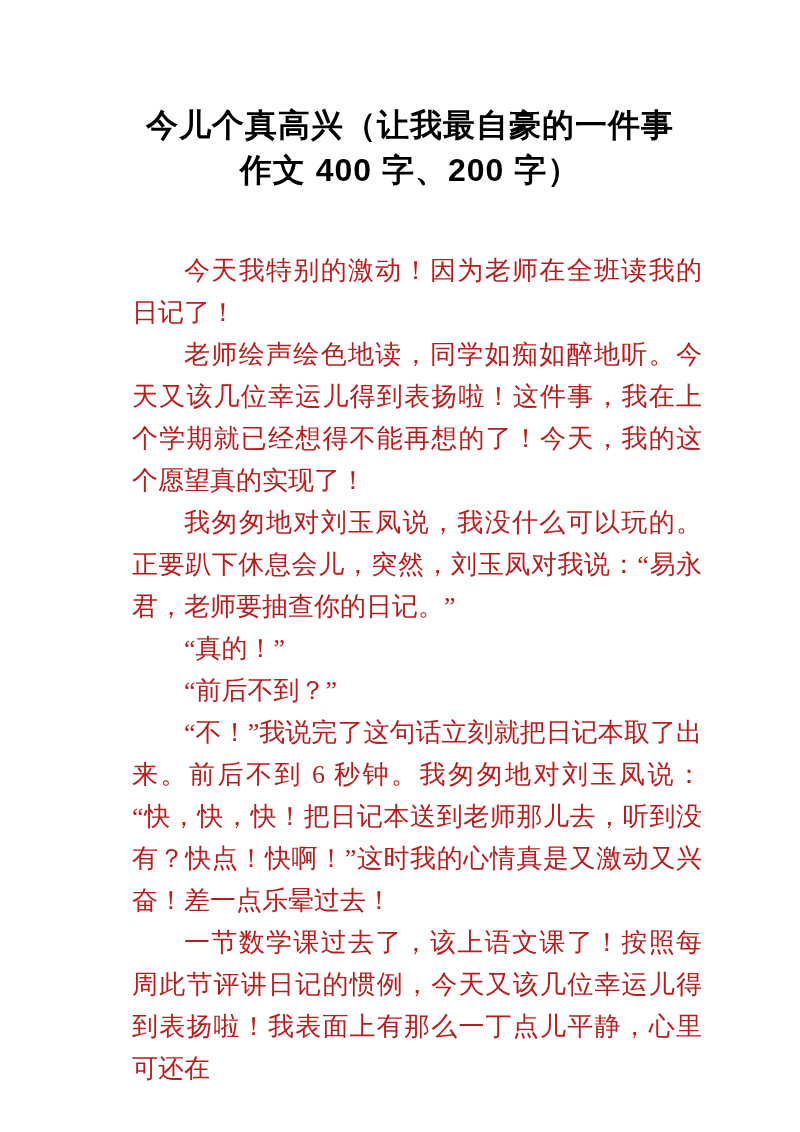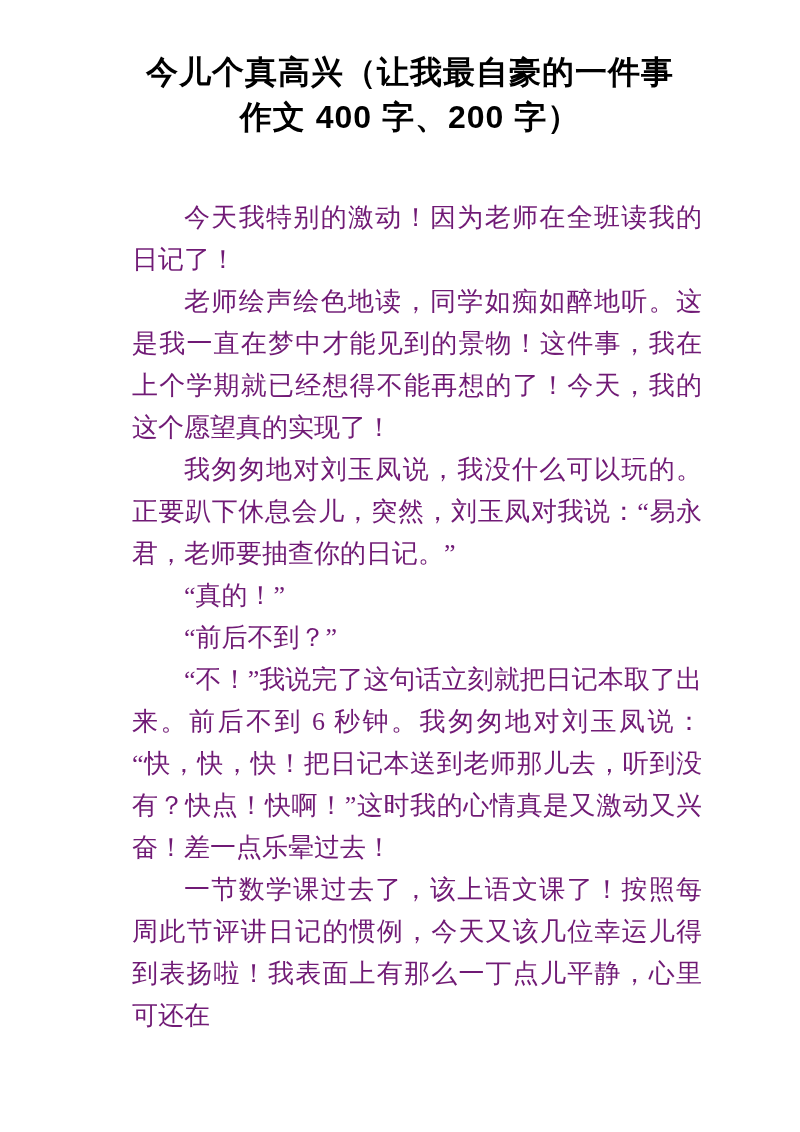--- a/index.html
+++ b/index.html
@@ -12,21 +12,21 @@
     width: 800px;
     height: 1132px;
     background: #ffffff;
     overflow: hidden;
     color: #000000;
   }
   .doc {
     box-sizing: border-box;
     width: 100%;
     height: 100%;
-    padding: 50px 98px 0 132px;
+    padding: 103px 98px 0 132px;
   }
   .title {
     margin: 0 0 57px -14px; 
     font-family: "Liberation Sans", sans-serif;
     font-weight: bold;
     font-size: 32px;
     line-height: 45px;
     text-align: center;
     letter-spacing: 1px;
     color: #000000;
@@ -36,36 +36,36 @@
     white-space: nowrap;
   }
   .essay-body p {
     margin: 0;
     font-family: "Liberation Serif", serif;
     font-size: 26px;
     line-height: 42px;
     text-align: justify;
     text-justify: inter-ideograph;
     text-indent: 2em;
-    color: #701a75;
+    color: #b91c1c;
     word-break: break-all;
   }
 </style>
 </head>
 <body>
 
 <div class="page">
   <div class="doc">
     <h1 class="title">
       <span class="title-line">今儿个真高兴（让我最自豪的一件事</span>
       <span class="title-line">作文 400 字、200 字）</span>
     </h1>
     <div class="essay-body">
       <p>今天我特别的激动！因为老师在全班读我的日记了！</p>
-      <p>老师绘声绘色地读，同学如痴如醉地听。这是我一直在梦中才能见到的景物！这件事，我在上个学期就已经想得不能再想的了！今天，我的这个愿望真的实现了！</p>
+      <p>老师绘声绘色地读，同学如痴如醉地听。今天又该几位幸运儿得到表扬啦！这件事，我在上个学期就已经想得不能再想的了！今天，我的这个愿望真的实现了！</p>
       <p>我匆匆地对刘玉凤说，我没什么可以玩的。正要趴下休息会儿，突然，刘玉凤对我说：“易永君，老师要抽查你的日记。”</p>
       <p>“真的！”</p>
       <p>“前后不到？”</p>
       <p>“不！”我说完了这句话立刻就把日记本取了出来。前后不到 6 秒钟。我匆匆地对刘玉凤说：“快，快，快！把日记本送到老师那儿去，听到没有？快点！快啊！”这时我的心情真是又激动又兴奋！差一点乐晕过去！</p>
       <p>一节数学课过去了，该上语文课了！按照每周此节评讲日记的惯例，今天又该几位幸运儿得到表扬啦！我表面上有那么一丁点儿平静，心里可还在</p>
     </div>
   </div>
 </div>
 
 </body></html>

